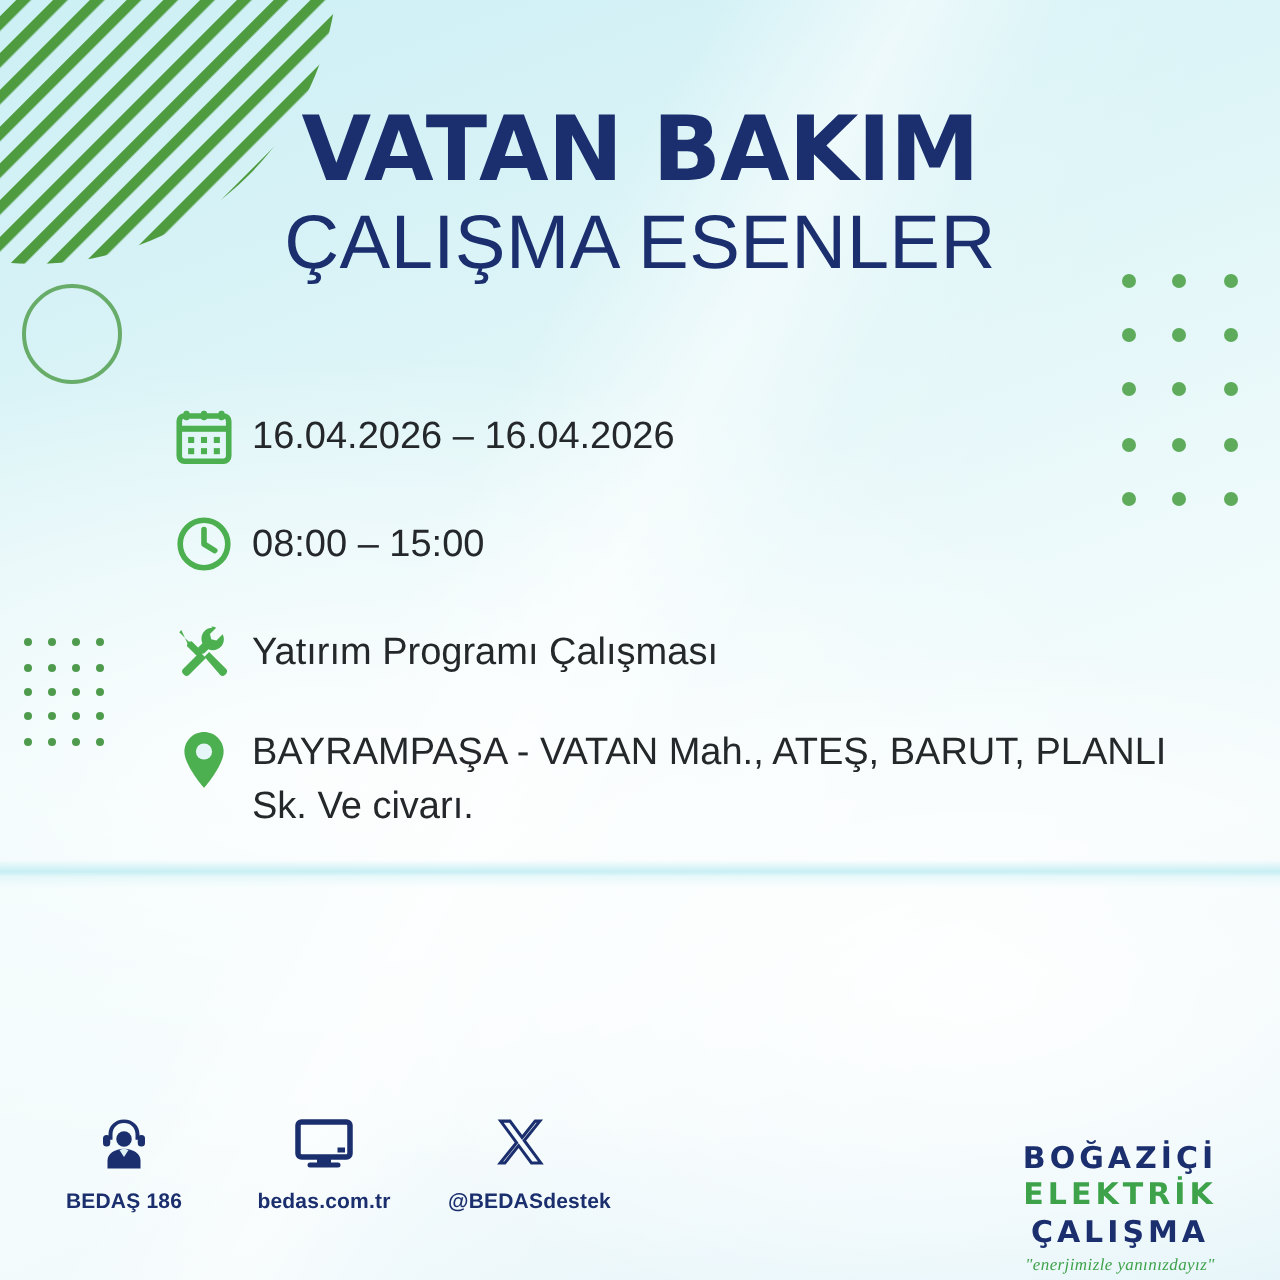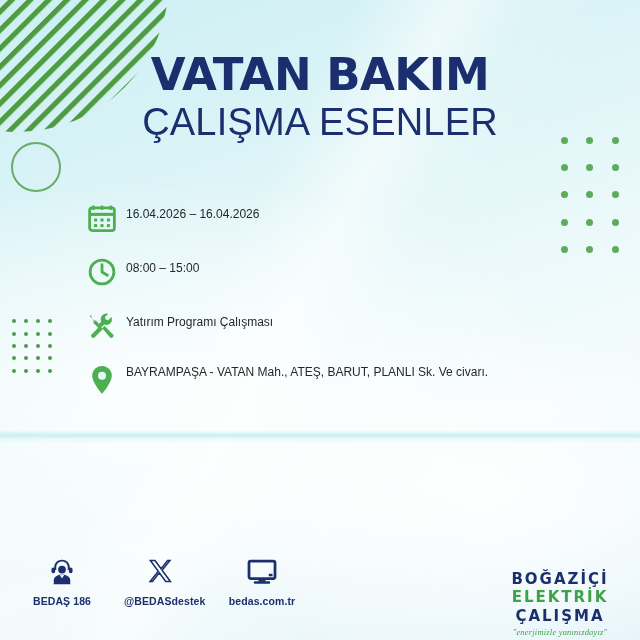--- a/index.html
+++ b/index.html
@@ -152,21 +152,21 @@
     flex: 0 0 38px;
     width: 38px;
     height: 40px;
     display: flex;
     align-items: center;
     justify-content: flex-start;
   }
   .row .txt {
     flex: 1;
     font-family: "Liberation Sans", sans-serif;
-    font-size: 12px;
+    font-size: 19px;
     color: #25282b;
     line-height: 1.42;
     padding-top: 8px;
   }
   .row.addr .txt { padding-top: 4px; }
 
   
   .footer {
     position: absolute;
     left: 0;
@@ -374,40 +374,40 @@
               <path d="M12 13.9c-3.6 0-6.6 2.0-6.6 4.6v3.3h13.2v-3.3c0-2.6-3.0-4.6-6.6-4.6z"></path>
               <path d="M10.2 14.4L12 17.2l1.8-2.8-1.8-.6z" fill="#dff3f7"></path>
             </g>
           </svg>
         </span>
         <div class="clabel">BEDAŞ 186</div>
       </div>
 
       <div class="contact">
         <span class="cico">
-          <svg width="28" height="28" viewBox="0 0 24 24" xmlns="http://www.w3.org/2000/svg">
-            <path d="M2.0 2.2h4.0l5.2 7.0 5.6-7.0h2.0l-6.7 8.3 7.1 9.6h-4.0l-5.5-7.4-5.9 7.4h-2.0l7.0-8.7z" fill="none" stroke="#1b2f6e" stroke-width="1.3"></path>
-            <path d="M2.6 2.9h3.1l12.9 17.4h-3.1z" fill="#1b2f6e" opacity="0"></path>
-          </svg>
-        </span>
-        <div class="clabel">@BEDASdestek</div>
-      </div>
-
-      <div class="contact">
-        <span class="cico">
           <svg width="30" height="30" viewBox="0 0 24 24" xmlns="http://www.w3.org/2000/svg">
             <rect x="1.6" y="3.2" width="20.8" height="14.0" rx="1.4" fill="none" stroke="#1b2f6e" stroke-width="2.2"></rect>
             <rect x="9.2" y="17.2" width="5.6" height="2.6" fill="#1b2f6e"></rect>
             <rect x="5.4" y="19.4" width="13.2" height="2.0" rx="1.0" fill="#1b2f6e"></rect>
             <rect x="17.4" y="13.4" width="3.0" height="2.0" fill="#1b2f6e"></rect>
           </svg>
         </span>
         <div class="clabel">bedas.com.tr</div>
       </div>
 
+      <div class="contact">
+        <span class="cico">
+          <svg width="28" height="28" viewBox="0 0 24 24" xmlns="http://www.w3.org/2000/svg">
+            <path d="M2.0 2.2h4.0l5.2 7.0 5.6-7.0h2.0l-6.7 8.3 7.1 9.6h-4.0l-5.5-7.4-5.9 7.4h-2.0l7.0-8.7z" fill="none" stroke="#1b2f6e" stroke-width="1.3"></path>
+            <path d="M2.6 2.9h3.1l12.9 17.4h-3.1z" fill="#1b2f6e" opacity="0"></path>
+          </svg>
+        </span>
+        <div class="clabel">@BEDASdestek</div>
+      </div>
+
     </div>
 
     <div class="logo">
       <div class="l1">BOĞAZİÇİ</div>
       <div class="l2">ELEKTRİK</div>
       <div class="l3">ÇALIŞMA</div>
       <div class="tag">"enerjimizle yanınızdayız"</div>
     </div>
 
   </div>

